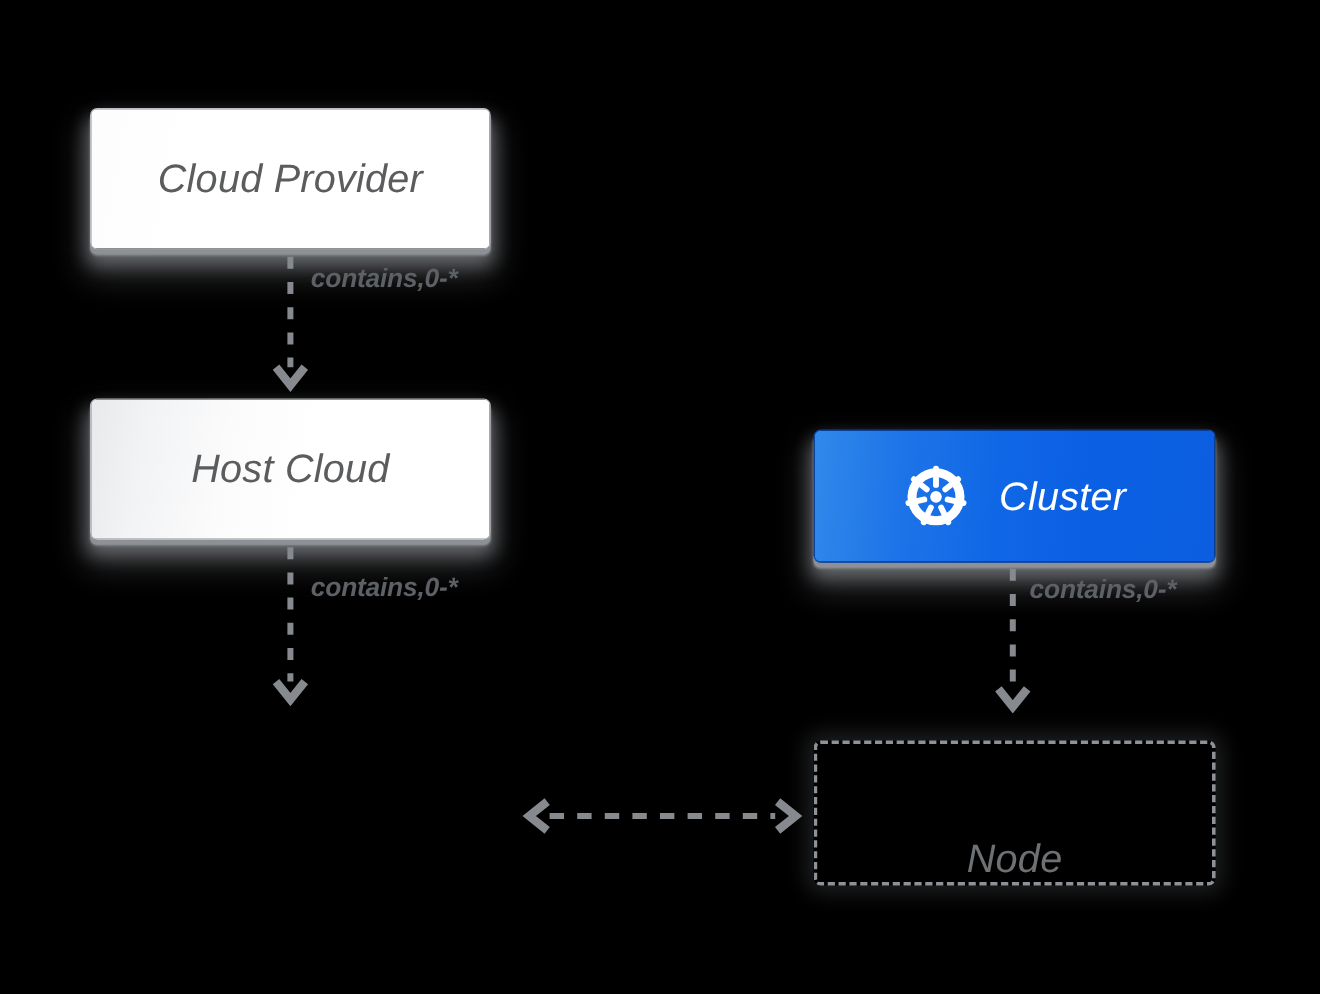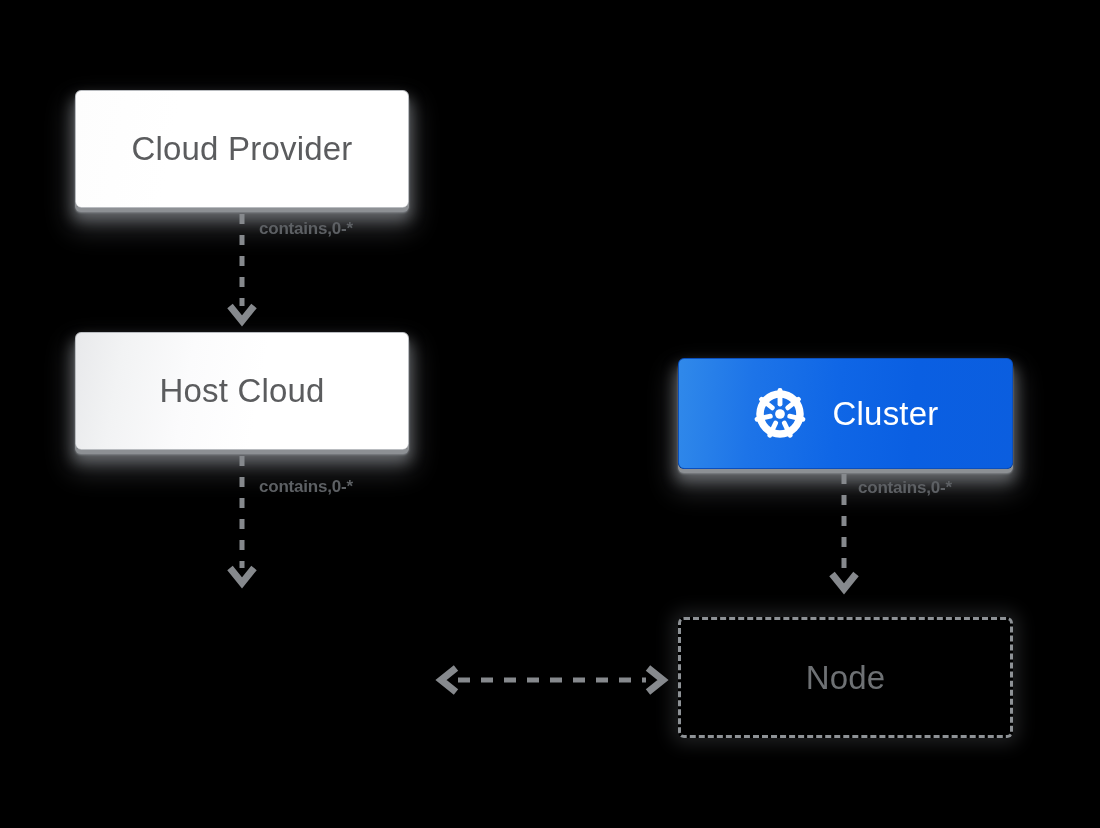--- a/index.html
+++ b/index.html
@@ -3,21 +3,21 @@
 <meta charset="utf-8">
 <title>Architecture Diagram</title>
 <style>
   * { margin:0; padding:0; box-sizing:border-box; }
   html, body {
     width:1100px; height:828px;
     background:#000;
     font-family:"Liberation Sans", sans-serif;
     overflow:hidden;
   }
-  #stage { position:relative; width:980px; height:828px; background:#000; }
+  #stage { position:relative; width:980px; height:828px; background:#000;font-style:italic; }
 
   
   .node {
     position:absolute;
     border-radius:6px;
     display:flex;
     align-items:center;
     justify-content:center;
     gap:26px;
   }
@@ -45,41 +45,42 @@
         0 5px 2px 0 #7e8286,
         0 10px 14px 2px rgba(150,153,158,0.55),
         0 16px 26px 6px rgba(120,124,130,0.38);
   }
 
   
   .node.dashed {
     background:transparent;
     border:3px dashed #8e9296;
     box-shadow:0 0 18px 6px rgba(150,153,158,0.20);
+    align-items:flex-end;
   }
 
   .node-label {
     font-size:33px;
     font-weight:300;
     letter-spacing:0.2px;
     color:#5b5c5e;
     white-space:nowrap;
   }
   .node.blue .node-label { color:#ffffff; }
   .node.dashed .node-label { color:#6e7174; }
 
   .k8s-icon { width:54px; height:54px; flex:0 0 auto; display:block; }
 
   
   .edge { position:absolute; }
   .edge svg { display:block; overflow:visible; }
 
   .edge-label {
     position:absolute;
-    font-size:17px;
+    font-size:22px;
     font-weight:bold;
     color:#5d6064;
     white-space:nowrap;
     letter-spacing:-0.2px;
   }
 
   
   #box-cloud-provider { left:75px;  top:90px;  width:334px; height:118px; }
   #box-host-group     { left:75px;  top:332px; width:334px; height:118px; }
   #box-host           { left:75px;  top:617px; width:334px; height:121px; }

